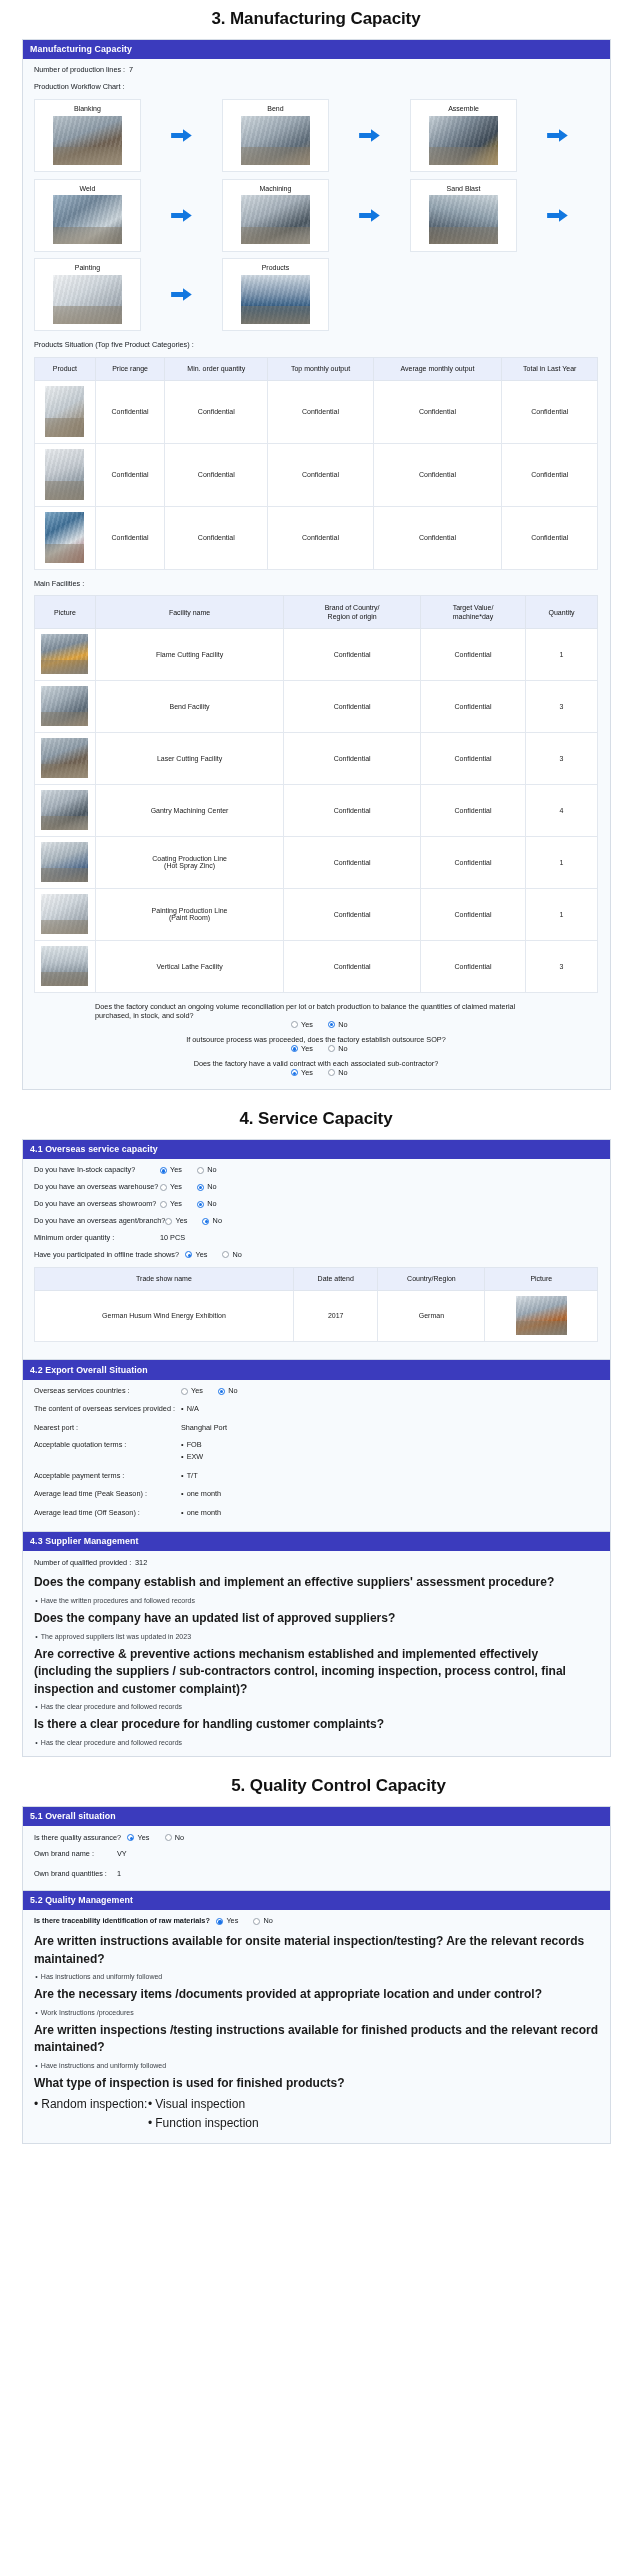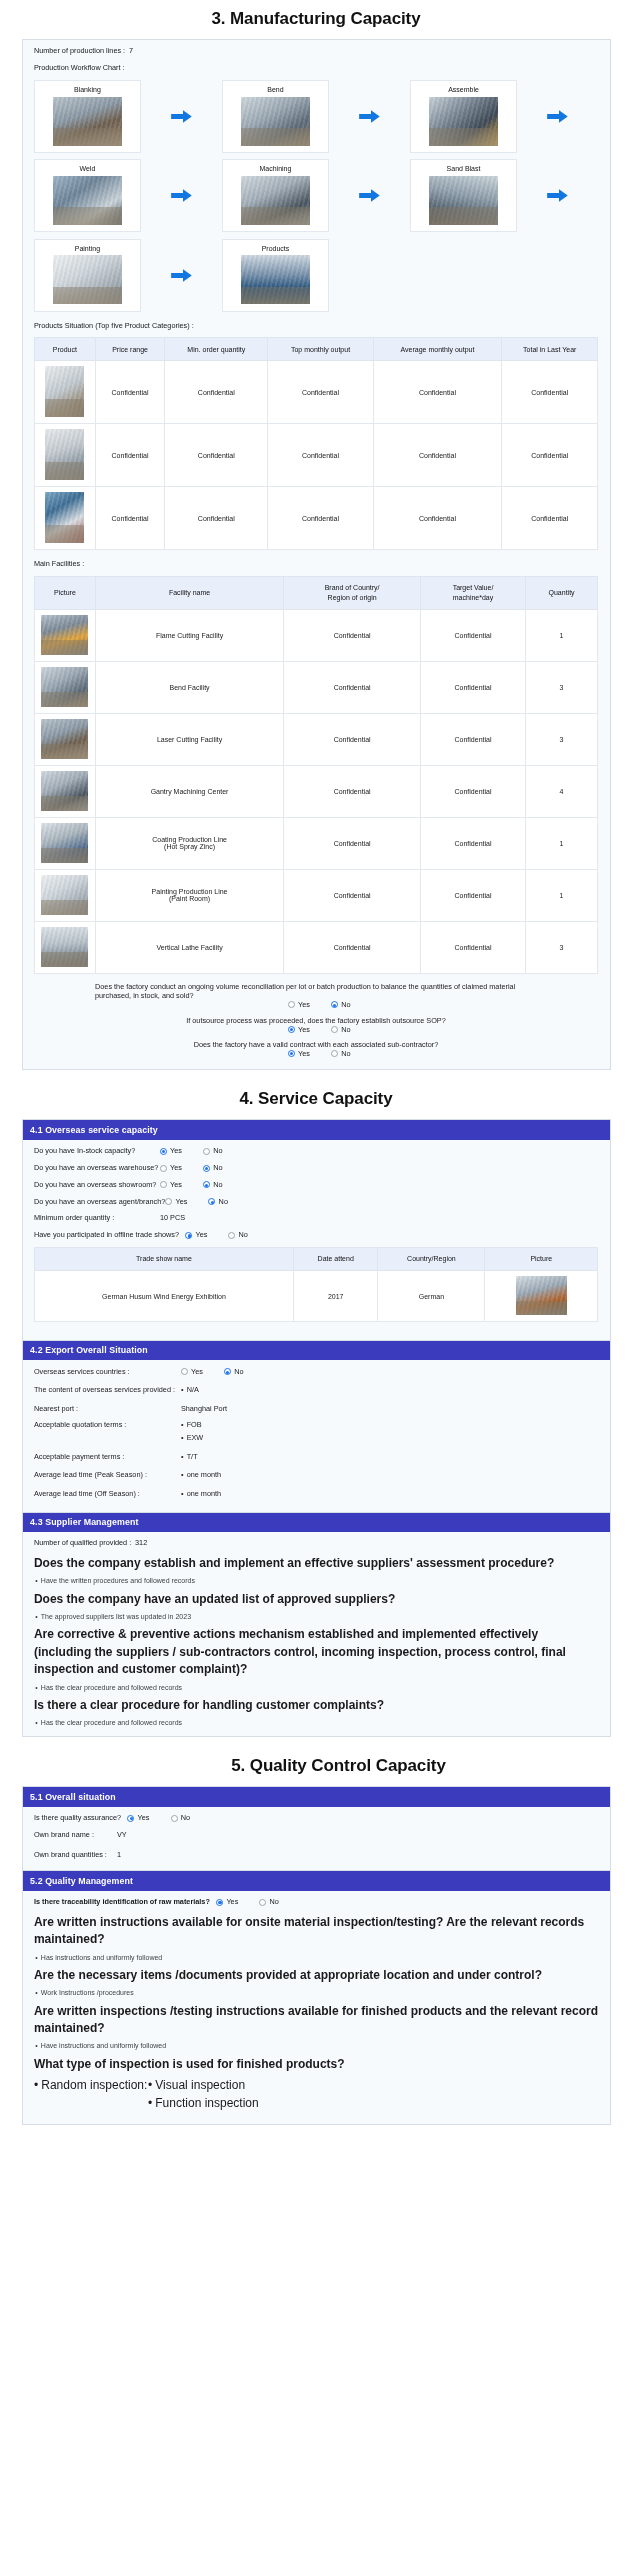--- a/index.html
+++ b/index.html
@@ -64,21 +64,21 @@
   .blocklabel.q { font-weight: 700; }
   .sub-bullet {
     font-size: 7px;
     color: #3a3f45;
     margin: 0 0 6.3px 0;
     padding-left: 1.3px;
   }
   .sub-bullet:before { content: "\2022"; margin-right: 3.2px; color: #3a3f45; }
 
   
-  .radios { display: inline-flex; gap: 21px; margin-left: 6.3px; }
+  .radios { display: inline-flex; gap: 15px; margin-left: 6.3px; }
   .radio { display: inline-flex; align-items: center; gap: 3.2px; font-size: 7.3px; }
   .dot {
     width: 7px; height: 7px; border-radius: 50%;
     border: 0.9px solid #9aa3ad; background: #fff;
     display: inline-block; position: relative; flex: none;
   }
   .dot.on { border-color: #1a73e8; background: #fff; }
   .dot.on:after {
     content: ""; position: absolute; left: 1.3px; top: 1.3px;
     width: 3.2px; height: 3.2px; border-radius: 50%; background: #1a73e8;
@@ -185,20 +185,21 @@
   .nowrapq { font-size: 7.3px; display: flex; align-items: center; flex-wrap: wrap; flex-direction: column; }
 </style>
 </head>
 <body>
 
 <div class="page">
 
   <div class="doc-title">3. Manufacturing Capacity</div>
 
   <div class="panel">
+    <div class="bar">Manufacturing Capacity</div>
     <div class="panel-body">
 
       <div class="fld">
         <span>Number of production lines :</span>
         <span class="fld-value">7</span>
       </div>
 
       <div class="fld">
         <span>Production Workflow Chart :</span>
       </div>

